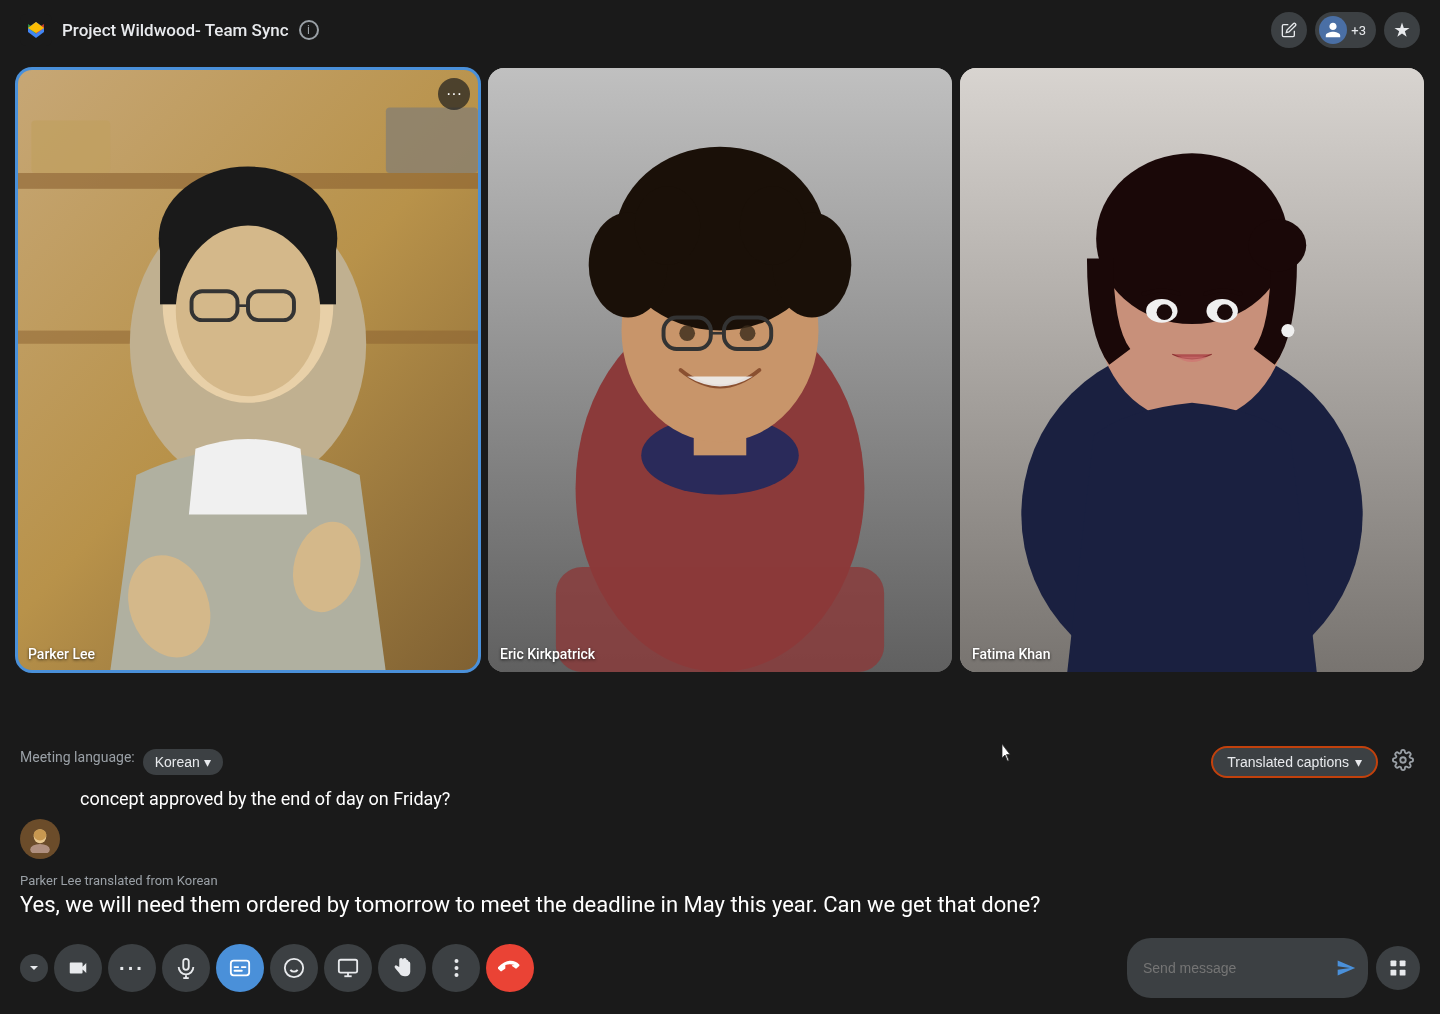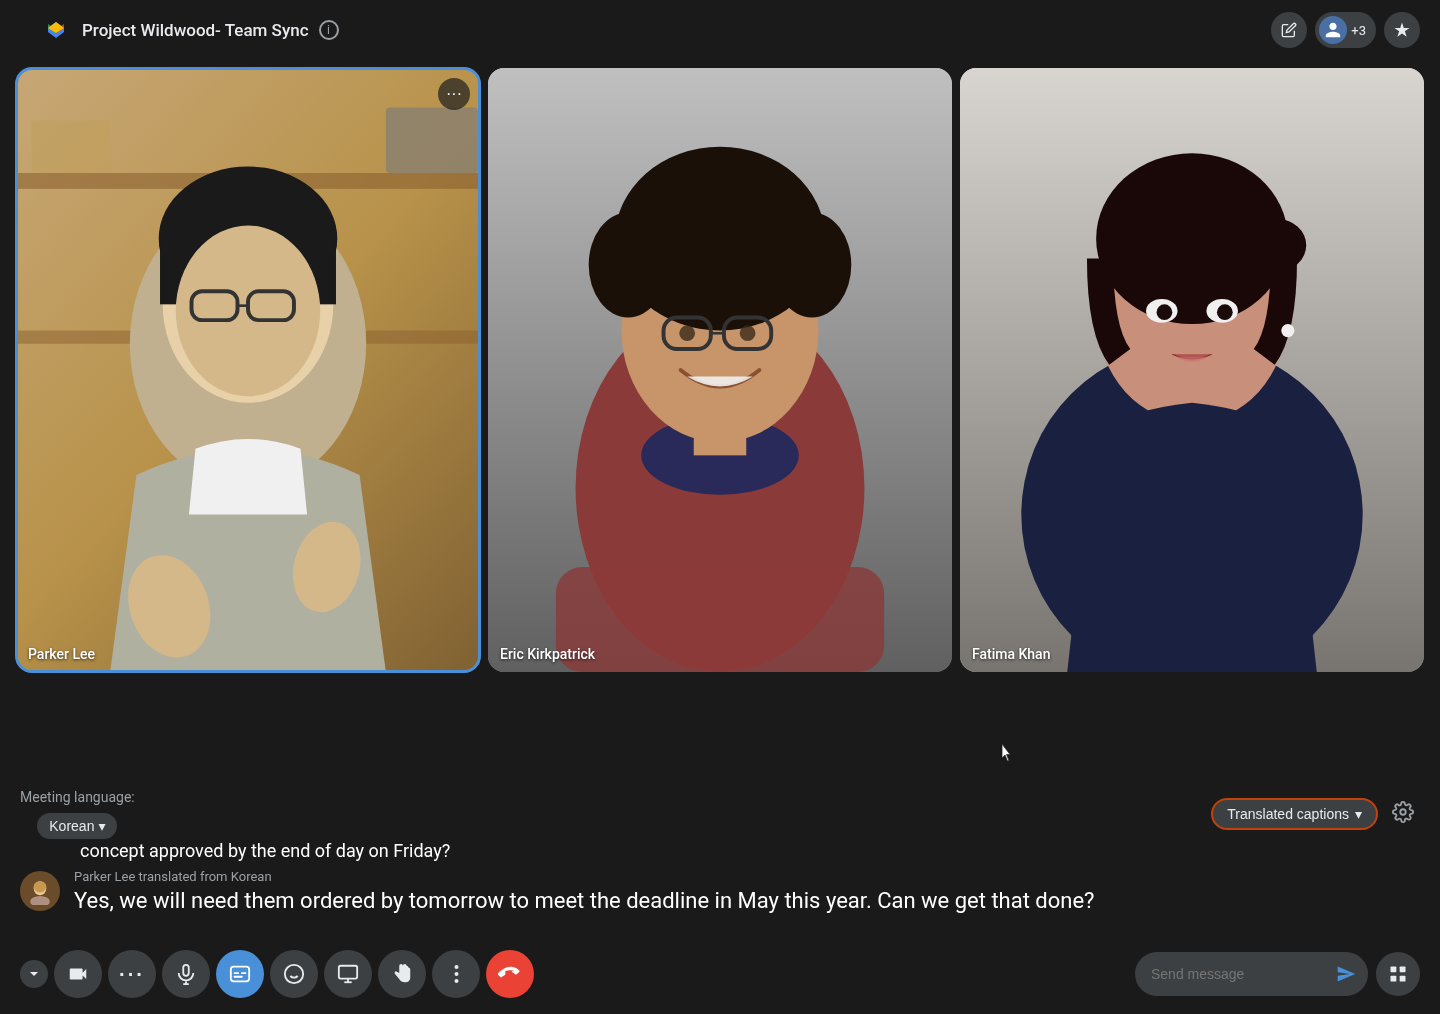--- a/index.html
+++ b/index.html
@@ -14,21 +14,20 @@
     }
 
     
     .top-bar {
       display: flex;
       align-items: center;
       justify-content: space-between;
       padding: 10px 20px;
       height: 60px;
       background: #1a1a1a;
-      margin-left: 20px;
     }
     .top-bar-left {
       display: flex;
       align-items: center;
       gap: 10px;
     }
     .google-meet-logo {
       width: 32px;
       height: 32px;
     }
@@ -174,25 +173,24 @@
     
     .controls-row {
       display: flex;
       align-items: center;
       justify-content: space-between;
       padding: 8px 20px;
       height: 52px;
     }
     .meeting-language {
       display: flex;
-      align-items: center;
+      align-items: flex-start;
       gap: 8px;
       font-size: 14px;
       color: #9aa0a6;
-      flex-direction: column;
     }
     .language-dropdown {
       background: #3c4043;
       border: none;
       border-radius: 20px;
       padding: 5px 12px;
       color: #e8eaed;
       font-size: 14px;
       cursor: pointer;
       display: flex;
@@ -235,20 +233,21 @@
       font-weight: 400;
       color: #fff;
       margin-bottom: 8px;
       padding-left: 60px;
     }
     .caption-speaker-row {
       display: flex;
       align-items: flex-start;
       gap: 14px;
       margin-top: 4px;
+      flex-direction: column;
     }
     .caption-avatar {
       width: 40px;
       height: 40px;
       border-radius: 50%;
       background: #6b4c2a;
       flex-shrink: 0;
       display: flex;
       align-items: center;
       justify-content: center;
@@ -325,21 +324,22 @@
       font-size: 12px;
     }
     .send-msg-area {
       display: flex;
       align-items: center;
       background: #3c4043;
       border-radius: 24px;
       padding: 0 8px 0 16px;
       flex: 1;
       max-width: 360px;
-      height: 44px;
+      height: 60px;
+      gap: 8px;
     }
     .send-msg-input {
       background: none;
       border: none;
       outline: none;
       color: #9aa0a6;
       font-size: 14px;
       flex: 1;
     }
     .send-btn {

